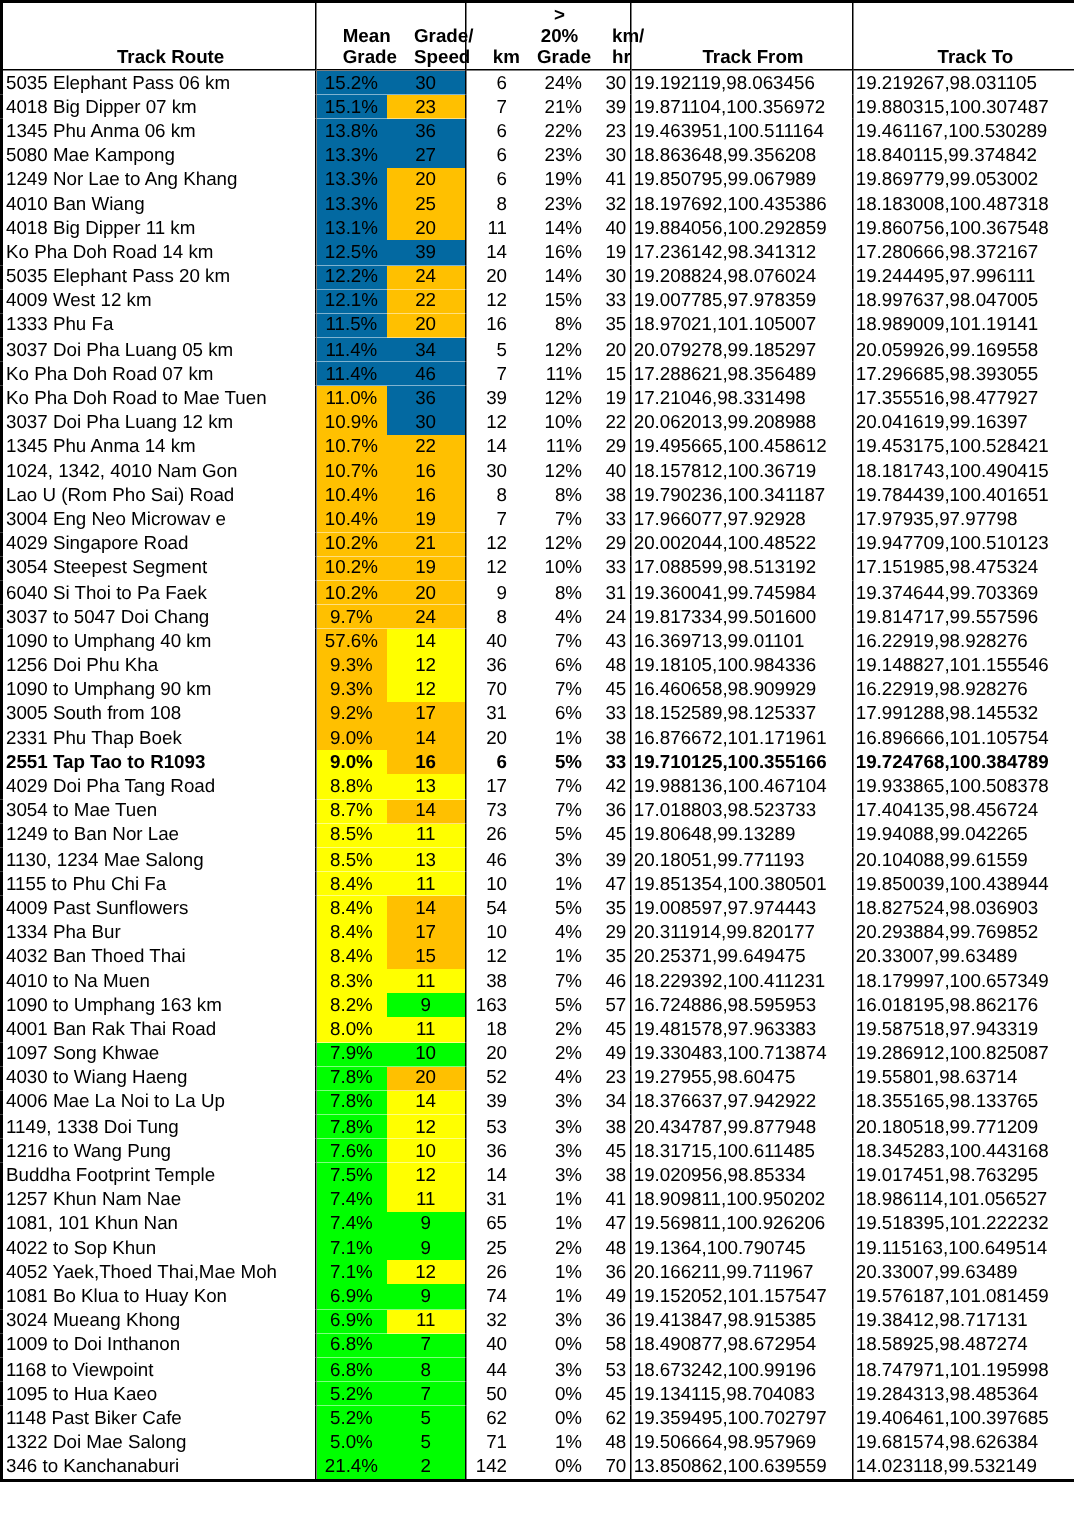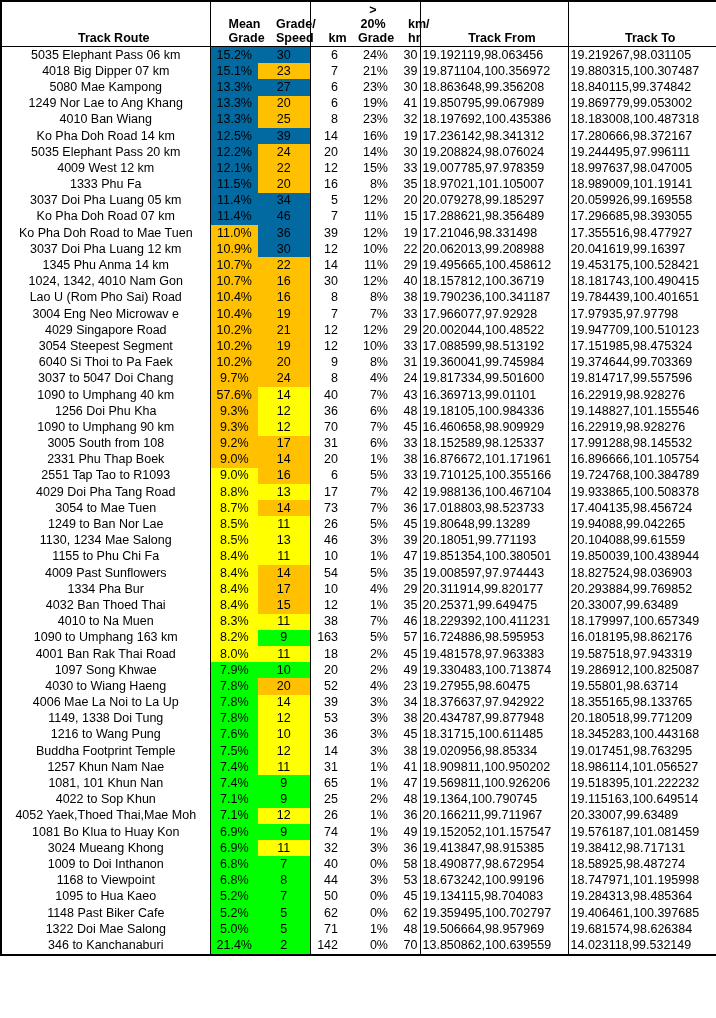--- a/index.html
+++ b/index.html
@@ -2,27 +2,27 @@
 <html><head>
 <meta charset="utf-8">
 <style>
   html, body { margin:0; padding:0; background:#fff; }
   body { width:716px; height:1018px; overflow:hidden; font-family:"Liberation Sans", sans-serif; font-size:12.5px; color:#000; }
   table { border-collapse:collapse; table-layout:fixed; width:716px; border:2px solid #000; }
   col.c-route{width:209px} col.c-mg{width:48px} col.c-gs{width:52px} col.c-km{width:30px}
   col.c-g20{width:50px} col.c-kmh{width:30px} col.c-from{width:148px} col.c-to{width:149px}
   th { font-weight:bold; font-size:12.5px; vertical-align:bottom; line-height:14px; padding:1px 2px 1px 18px; height:32px; border-bottom:1px solid #000; }
   td { height:16.2px; line-height:15px; padding:0 2px; white-space:nowrap; overflow:hidden; }
-  td.route { text-align:center; }
+  td.route { text-align:left; }
   td.mg, td.gs { text-align:center; }
   td.km, td.g20, td.kmh { text-align:right; }
   td.from, td.to { text-align:left; }
   .bl { border-left:1px solid #000; }
   .br { border-right:1px solid #000; }
-  .bold td { font-weight:normal; }
+  .bold td { font-weight:bold; }
   .red { background:#0369a1; }
   .orange { background:#ffc000; }
   .yellow { background:#ffff00; }
   .green { background:#00ff00; }
 </style>
 </head>
 <body>
 
 <table>
   <colgroup>
@@ -62,20 +62,30 @@
         <td class="route">4018 Big Dipper 07 km</td>
         <td class="mg bl red">15.1%</td>
         <td class="gs br orange">23</td>
         <td class="km">7</td>
         <td class="g20">21%</td>
         <td class="kmh">39</td>
         <td class="from bl br">19.871104,100.356972</td>
         <td class="to">19.880315,100.307487</td>
       </tr>
       <tr>
+        <td class="route">1345 Phu Anma 06 km</td>
+        <td class="mg bl red">13.8%</td>
+        <td class="gs br red">36</td>
+        <td class="km">6</td>
+        <td class="g20">22%</td>
+        <td class="kmh">23</td>
+        <td class="from bl br">19.463951,100.511164</td>
+        <td class="to">19.461167,100.530289</td>
+      </tr>
+      <tr>
         <td class="route">5080 Mae Kampong</td>
         <td class="mg bl red">13.3%</td>
         <td class="gs br red">27</td>
         <td class="km">6</td>
         <td class="g20">23%</td>
         <td class="kmh">30</td>
         <td class="from bl br">18.863648,99.356208</td>
         <td class="to">18.840115,99.374842</td>
       </tr>
       <tr>
@@ -90,20 +100,30 @@
       </tr>
       <tr>
         <td class="route">4010 Ban Wiang</td>
         <td class="mg bl red">13.3%</td>
         <td class="gs br orange">25</td>
         <td class="km">8</td>
         <td class="g20">23%</td>
         <td class="kmh">32</td>
         <td class="from bl br">18.197692,100.435386</td>
         <td class="to">18.183008,100.487318</td>
+      </tr>
+      <tr>
+        <td class="route">4018 Big Dipper 11 km</td>
+        <td class="mg bl red">13.1%</td>
+        <td class="gs br orange">20</td>
+        <td class="km">11</td>
+        <td class="g20">14%</td>
+        <td class="kmh">40</td>
+        <td class="from bl br">19.884056,100.292859</td>
+        <td class="to">19.860756,100.367548</td>
       </tr>
       <tr>
         <td class="route">Ko Pha Doh Road 14 km</td>
         <td class="mg bl red">12.5%</td>
         <td class="gs br red">39</td>
         <td class="km">14</td>
         <td class="g20">16%</td>
         <td class="kmh">19</td>
         <td class="from bl br">17.236142,98.341312</td>
         <td class="to">17.280666,98.372167</td>

